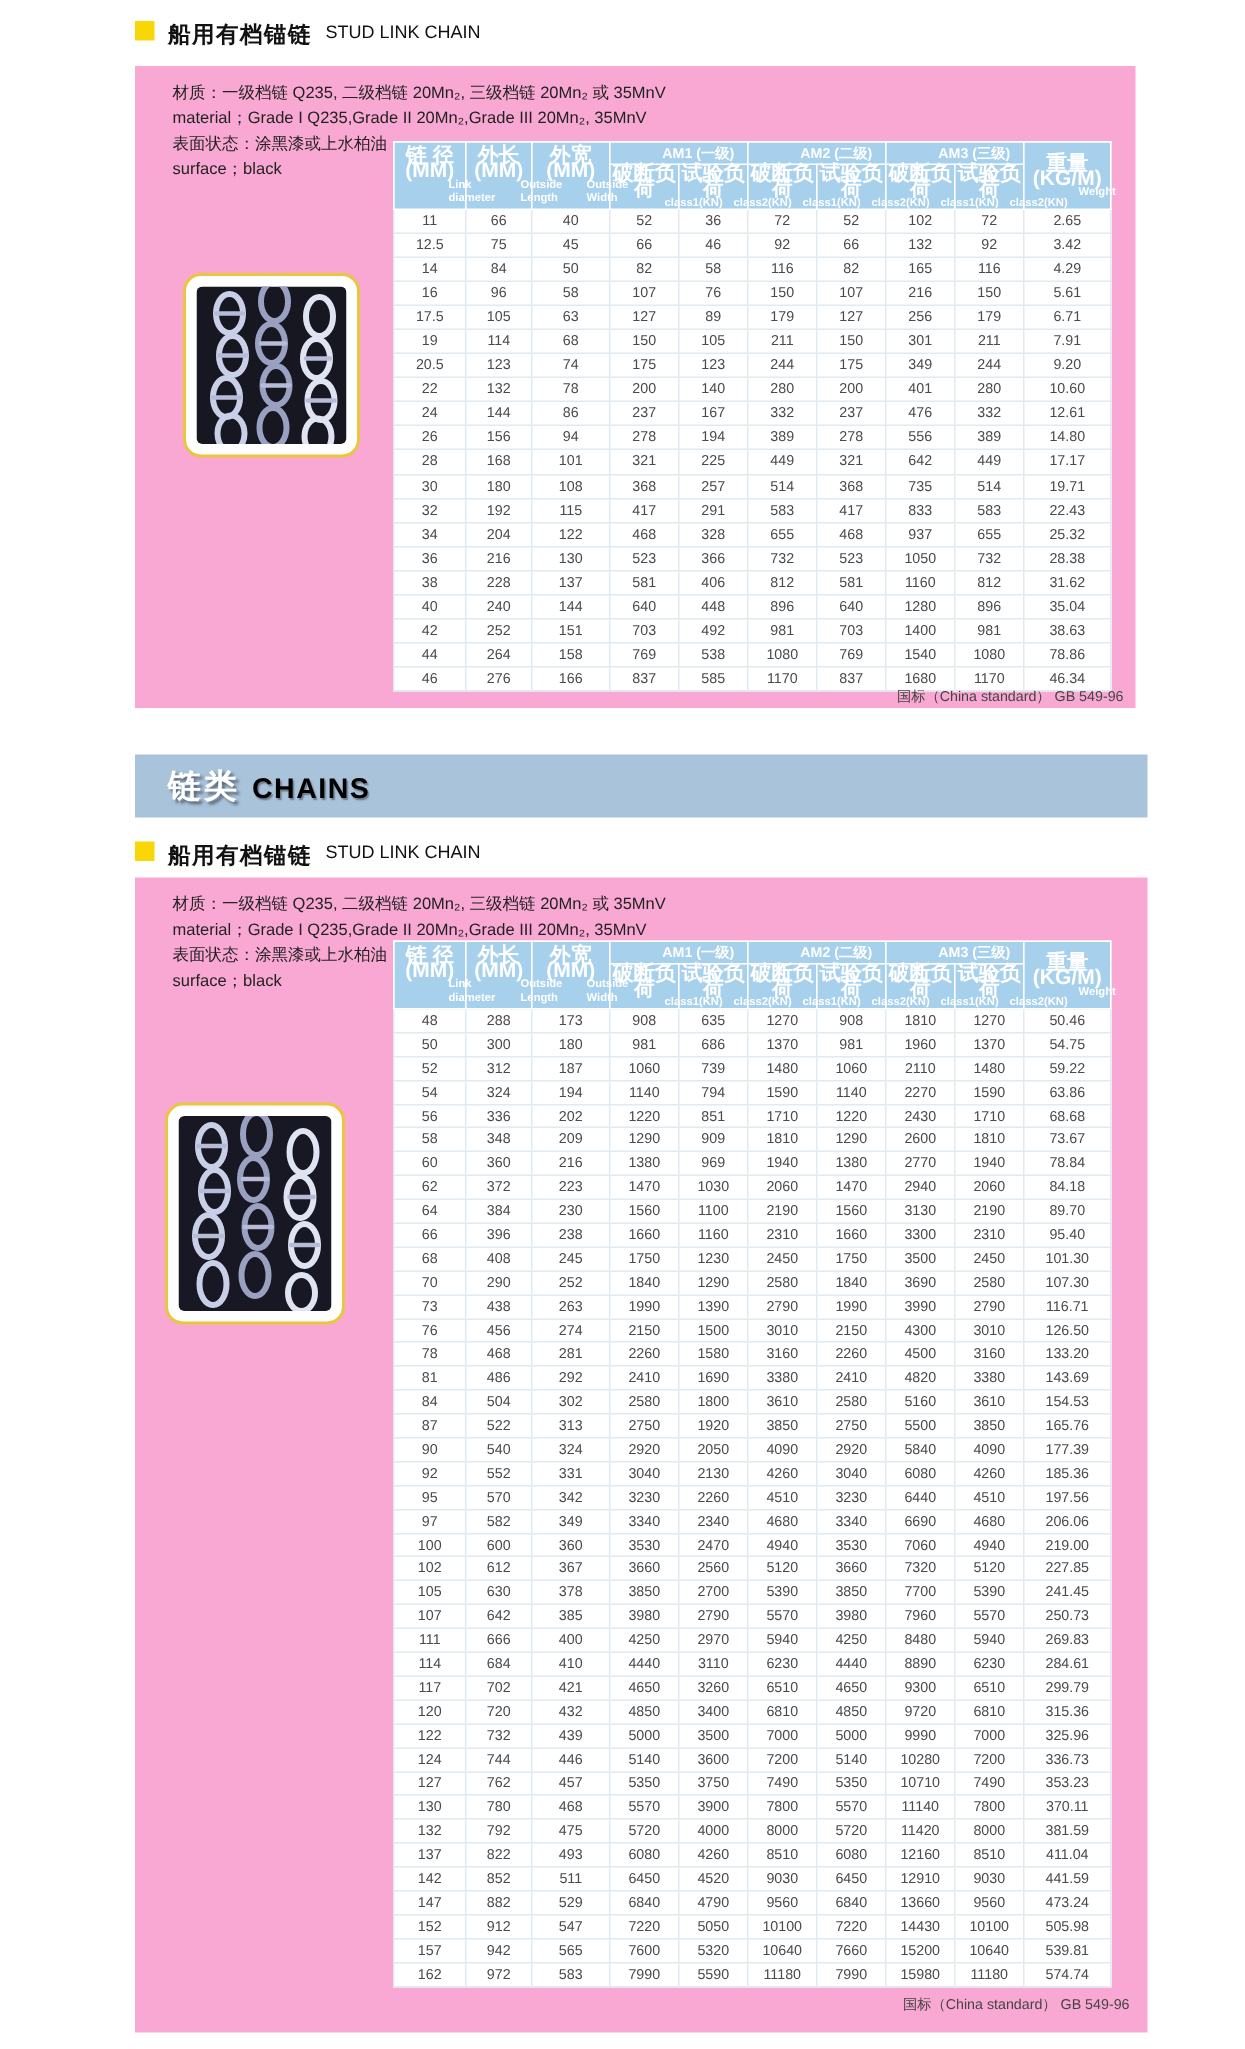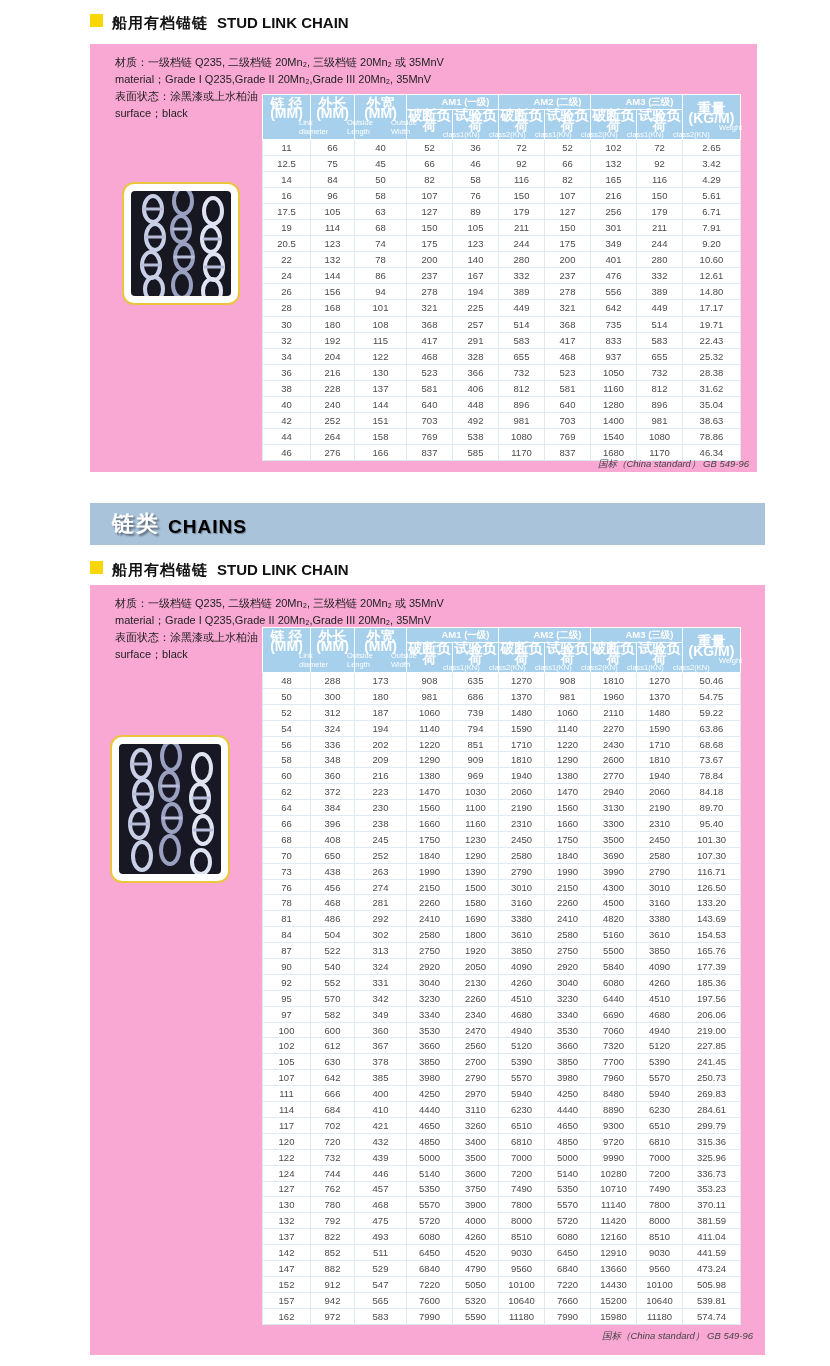--- a/index.html
+++ b/index.html
@@ -2,21 +2,21 @@
 <html><head>
 <meta charset="utf-8">
 <style>
   html,body{margin:0;padding:0;background:#ffffff;}
   body{width:830px;height:1366px;position:relative;font-family:"Liberation Sans","DejaVu Sans",sans-serif;color:#333;}
 
   
   .title-row{position:absolute;left:90px;display:flex;align-items:flex-start;gap:9px;height:18px;}
   .bullet{width:13px;height:13px;background:#f9d606;display:inline-block;}
   .t-zh{font-size:15px;font-weight:bold;color:#111;letter-spacing:1px;}
-  .t-en{font-size:15px;font-weight:bold;color:#111;}
+  .t-en{font-size:12px;font-weight:normal;color:#111;}
 
   
   .panel{position:absolute;left:90px;background:#f9a8d4;}
   #panel1{top:44px;width:667px;height:428px;}
   #panel2{top:585px;width:675px;height:770px;}
 
   .mat{position:absolute;left:25px;top:10px;font-size:11px;color:#222;line-height:17px;white-space:nowrap;}
 
   
   .photo-frame{position:absolute;background:#fff;border:2px solid #e9c63d;border-radius:12px;padding:7px;box-shadow:0 0 0 1px #fff inset;}
@@ -24,27 +24,27 @@
   #frame1{left:32px;top:138px;}
   #frame2{left:20px;top:150px;}
 
   
   table.spec{position:absolute;left:172px;border-collapse:collapse;table-layout:fixed;width:478px;background:#fff;}
   #table1{top:50px;}
   #table2{top:42px;}
   table.spec th{background:#a6d0ec;color:#fff;font-weight:bold;border:1px solid #ffffff;padding:0;vertical-align:middle;}
   table.spec .grp{font-size:9.5px;height:14px;padding-left:26px;}
   table.spec .hz{font-size:14px;line-height:10px;}
-  table.spec .he{font-size:7.5px;line-height:9px;font-weight:normal;margin-left:36px;}
+  table.spec .he{font-size:7.5px;line-height:9px;font-weight:bold;margin-left:36px;}
   table.spec .sub{height:27px;}
   table.spec td{border:1px solid #dfeaf3;text-align:center;font-size:9.5px;color:#4a4a4a;padding:0;background:#fff;}
   #table1 td{height:15.05px;}
   #table2 td{height:14.9px;}
 
-  .standard{position:absolute;font-size:9.5px;color:#444;font-style:italic;}
+  .standard{position:absolute;font-size:9.5px;color:#444;}
   #std1{right:8px;top:414px;}
   #std2{right:12px;bottom:12px;}
 
   
   .banner{position:absolute;left:90px;top:503px;width:675px;height:42px;background:#a9c3db;display:flex;align-items:center;padding-left:22px;box-sizing:border-box;gap:8px;}
   .b-zh{font-size:22px;font-weight:bold;color:#fff;letter-spacing:2px;text-shadow:2px 2px 2px rgba(80,90,105,.85);}
   .b-en{font-size:19px;font-weight:bold;color:#000000;letter-spacing:1px;text-shadow:1px 1px 1px rgba(80,90,105,.7);margin-top:5px;}
 </style>
 </head>
 <body>
@@ -651,21 +651,21 @@
           <td>1750</td>
           <td>1230</td>
           <td>2450</td>
           <td>1750</td>
           <td>3500</td>
           <td>2450</td>
           <td>101.30</td>
         </tr>
         <tr>
           <td>70</td>
-          <td>650</td>
+          <td>290</td>
           <td>252</td>
           <td>1840</td>
           <td>1290</td>
           <td>2580</td>
           <td>1840</td>
           <td>3690</td>
           <td>2580</td>
           <td>107.30</td>
         </tr>
         <tr>

